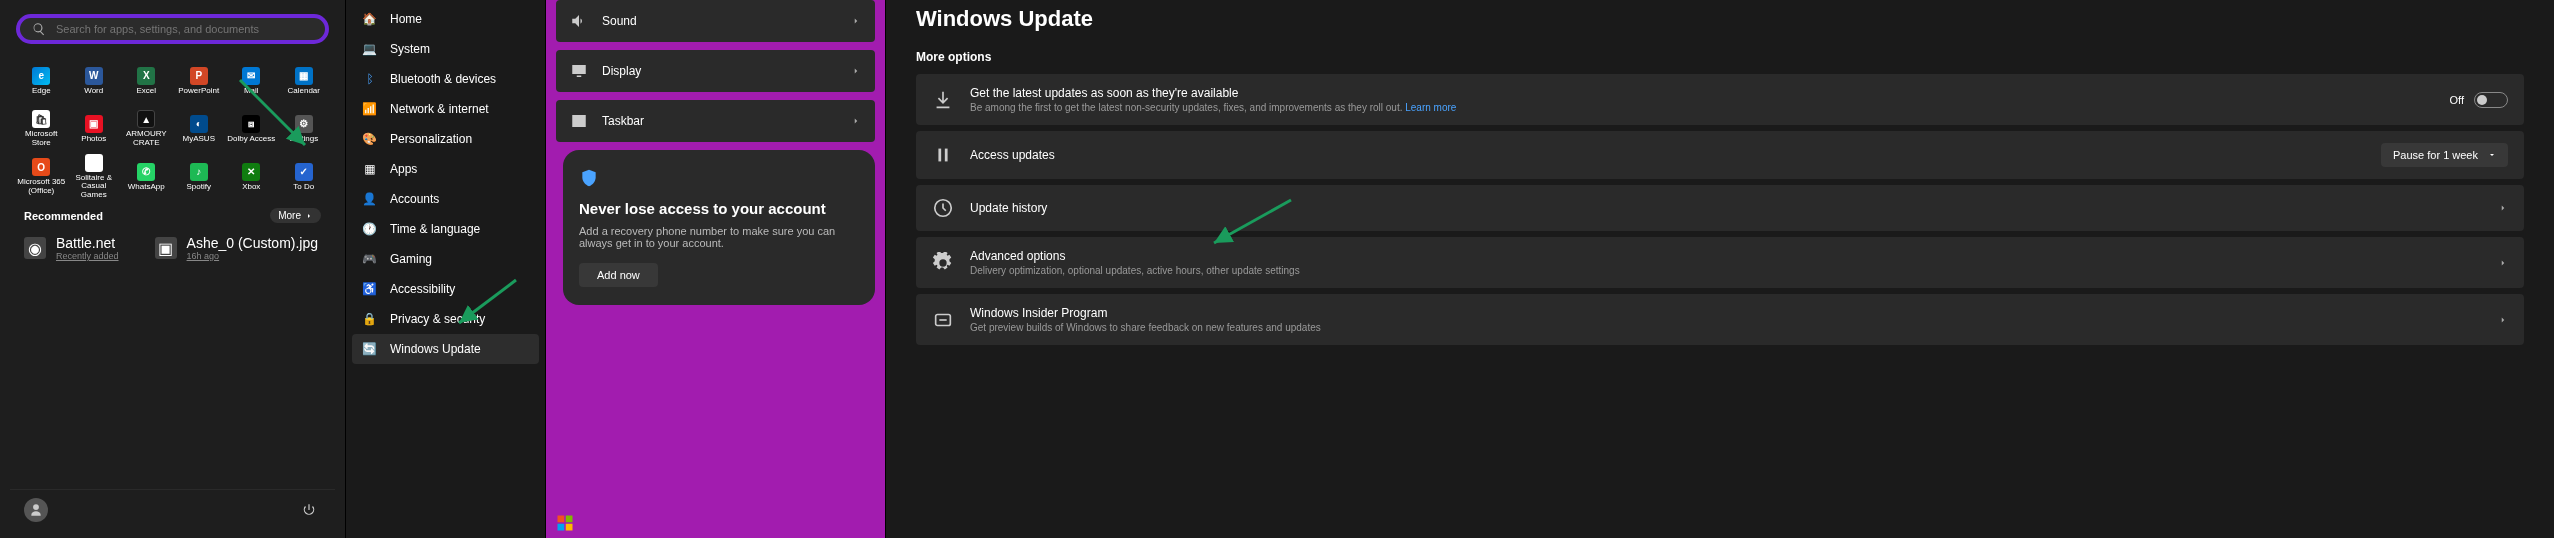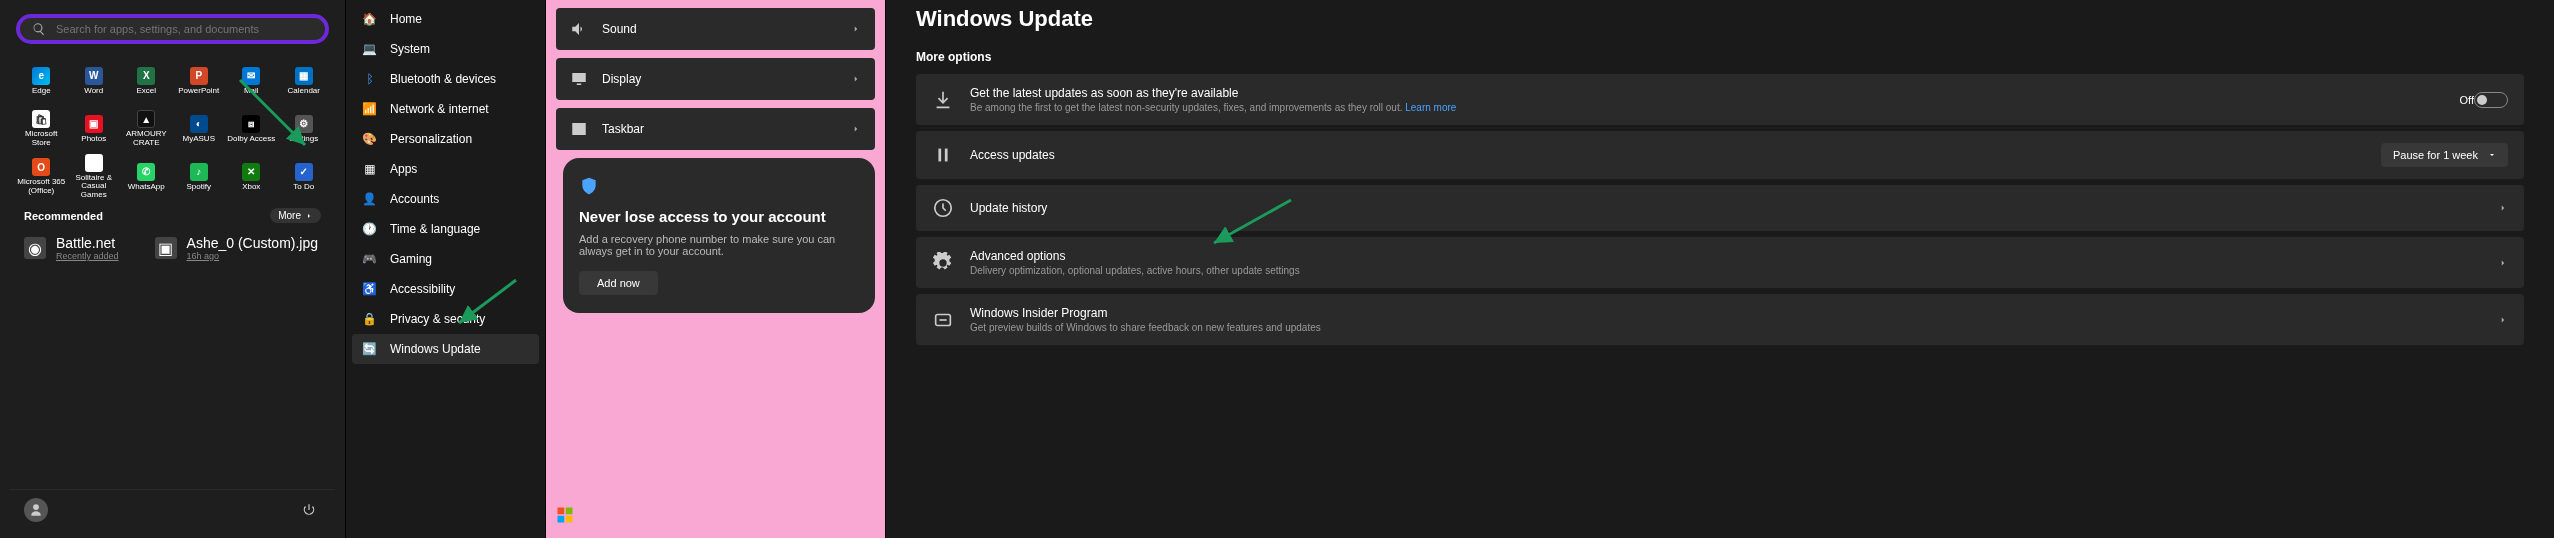--- a/index.html
+++ b/index.html
@@ -33,21 +33,21 @@
 .avatar { width: 24px; height: 24px; border-radius: 50%; background: #555; display: flex; align-items: center; justify-content: center; }
 .power-btn { width: 24px; height: 24px; display: flex; align-items: center; justify-content: center; cursor: pointer; }
 
 
 .settings-nav { width: 200px; height: 100%; background: #1a1a1a; padding: 4px 6px; overflow-y: auto; border-left: 1px solid #000; }
 .nav-item { display: flex; align-items: center; gap: 12px; padding: 7px 10px; border-radius: 4px; cursor: pointer; font-size: 12px; }
 .nav-item.active { background: #2d2d2d; }
 .nav-icon { width: 16px; height: 16px; display: flex; align-items: center; justify-content: center; font-size: 12px; }
 
 
-.system-panel { width: 340px; height: 100%; background: #f9a8d4; padding: 8px 10px; display: flex; flex-direction: column; gap: 8px; border-left: 1px solid #000; }
+.system-panel { width: 340px; height: 100%; background: #a21caf; padding: 0 10px; display: flex; flex-direction: column; gap: 8px; border-left: 1px solid #000; }
 .sys-item { background: #2a2a2a; border-radius: 4px; padding: 12px 14px; display: flex; align-items: center; gap: 14px; cursor: pointer; }
 .sys-item .label { flex: 1; font-size: 12px; }
 .sys-item svg.chev { width: 10px; height: 10px; fill: #aaa; }
 .sys-icon { width: 18px; height: 18px; fill: #ccc; }
 
 .info-card { background: #2a2a2a; border-radius: 16px; padding: 18px 16px; margin-left: 7px; }
 .info-card .shield { width: 20px; height: 20px; margin-bottom: 12px; }
 .info-card h3 { font-size: 15px; font-weight: 600; margin-bottom: 8px; }
 .info-card p { font-size: 11px; color: #bbb; margin-bottom: 14px; }
 .add-now { background: #383838; border-radius: 4px; padding: 6px 18px; font-size: 11px; display: inline-block; cursor: pointer; }
@@ -61,21 +61,21 @@
 .more-options { font-size: 12px; font-weight: 600; margin-bottom: 10px; }
 
 .update-card { background: #2a2a2a; border-radius: 4px; padding: 12px 16px; display: flex; align-items: center; gap: 16px; margin-bottom: 6px; cursor: pointer; }
 .update-card .icon-wrap { width: 22px; height: 22px; display: flex; align-items: center; justify-content: center; }
 .update-card .text-wrap { flex: 1; display: flex; flex-direction: column; gap: 2px; }
 .update-card .title { font-size: 12px; }
 .update-card .subtitle { font-size: 10px; color: #999; }
 .update-card .chev { width: 10px; height: 10px; fill: #aaa; }
 .learn-more { color: #4aa3ff; cursor: pointer; }
 
-.toggle-group { display: flex; align-items: center; gap: 0; }
+.toggle-group { display: flex; align-items: center; gap: 10px; }
 .toggle-label { font-size: 11px; }
 .toggle { width: 34px; height: 16px; border-radius: 8px; border: 1px solid #888; position: relative; background: #2a2a2a; cursor: pointer; }
 .toggle::after { content: ""; position: absolute; left: 2px; top: 2px; width: 10px; height: 10px; border-radius: 50%; background: #ccc; }
 
 .dropdown-btn { background: #383838; border-radius: 4px; padding: 6px 12px; font-size: 11px; display: flex; align-items: center; gap: 10px; cursor: pointer; }
 .dropdown-btn svg { width: 8px; height: 8px; fill: #fff; }
 
 
 .arrow { position: absolute; pointer-events: none; }
 

